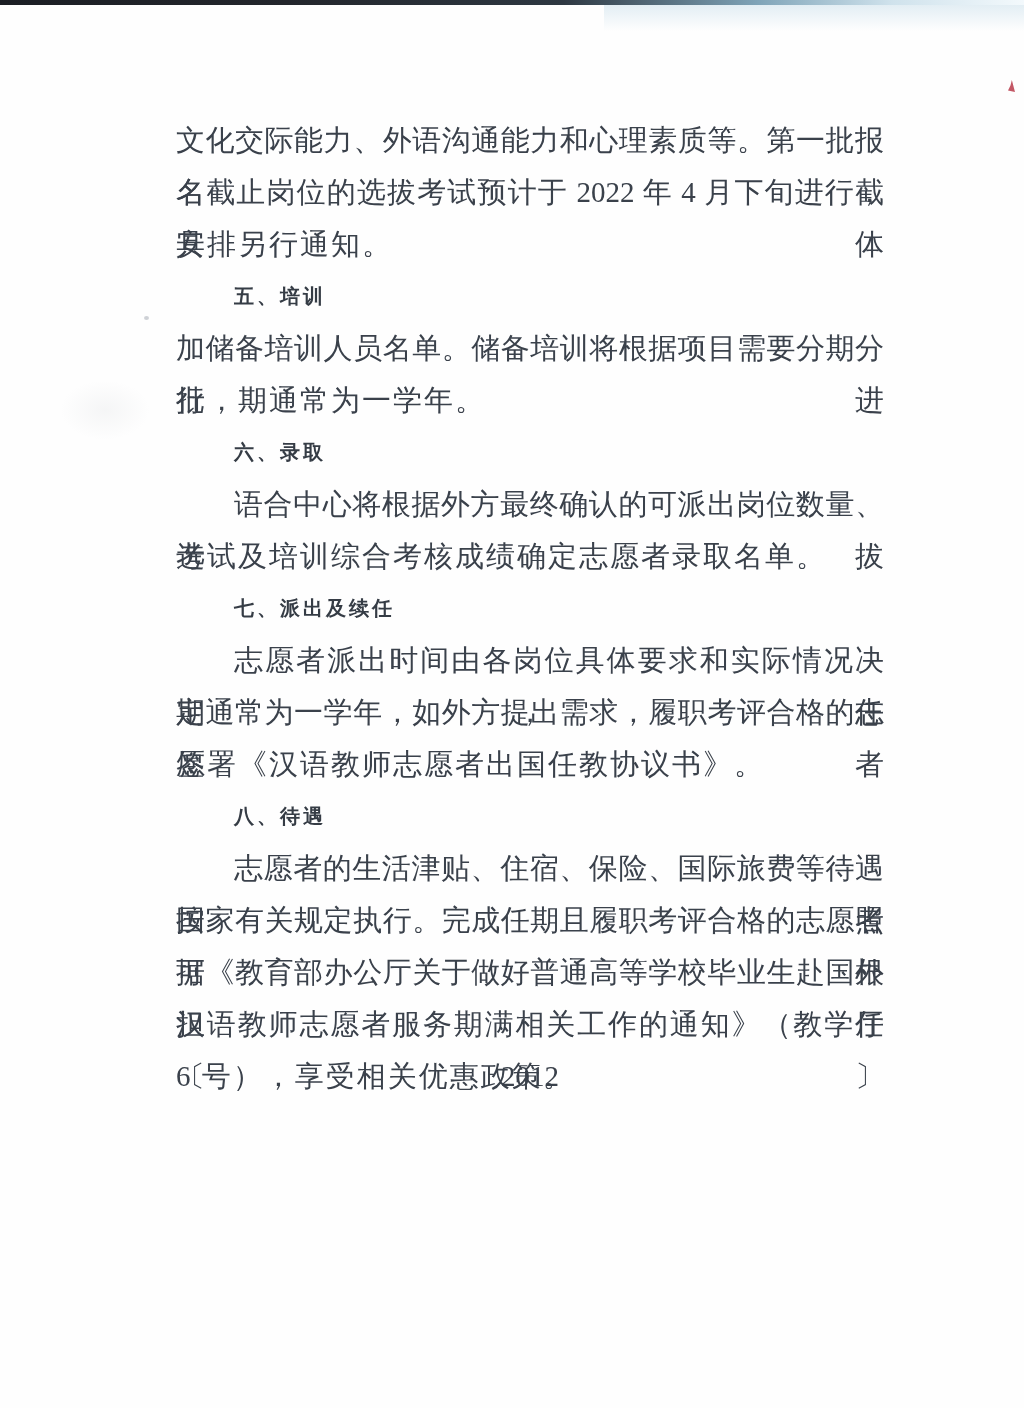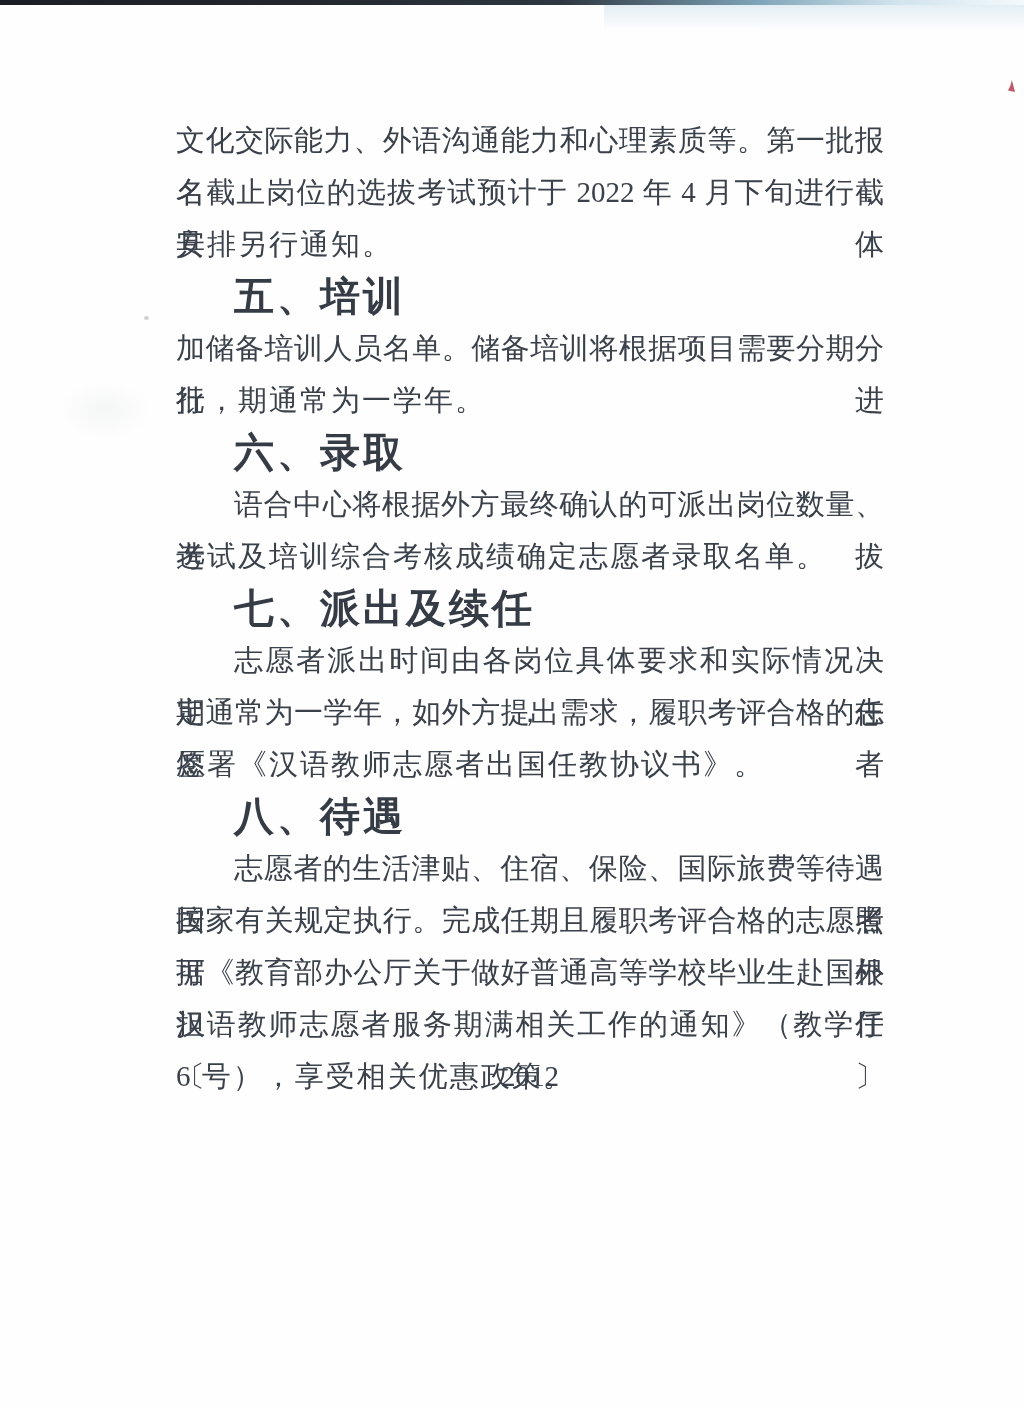--- a/index.html
+++ b/index.html
@@ -72,21 +72,21 @@
   }
   
   .tail {
     text-align: left;
     letter-spacing: 2px;
   }
   .ind { text-indent: 58px; }
   .heading {
     font-family: "Liberation Sans", "DejaVu Sans", sans-serif;
     font-weight: 700;
-    font-size: 40px;
+    font-size: 20px;
     color: #353c45;
     letter-spacing: 3px;
     text-align: left;
   }
 </style>
 </head>
 <body>
 
 <div class="page">
 

